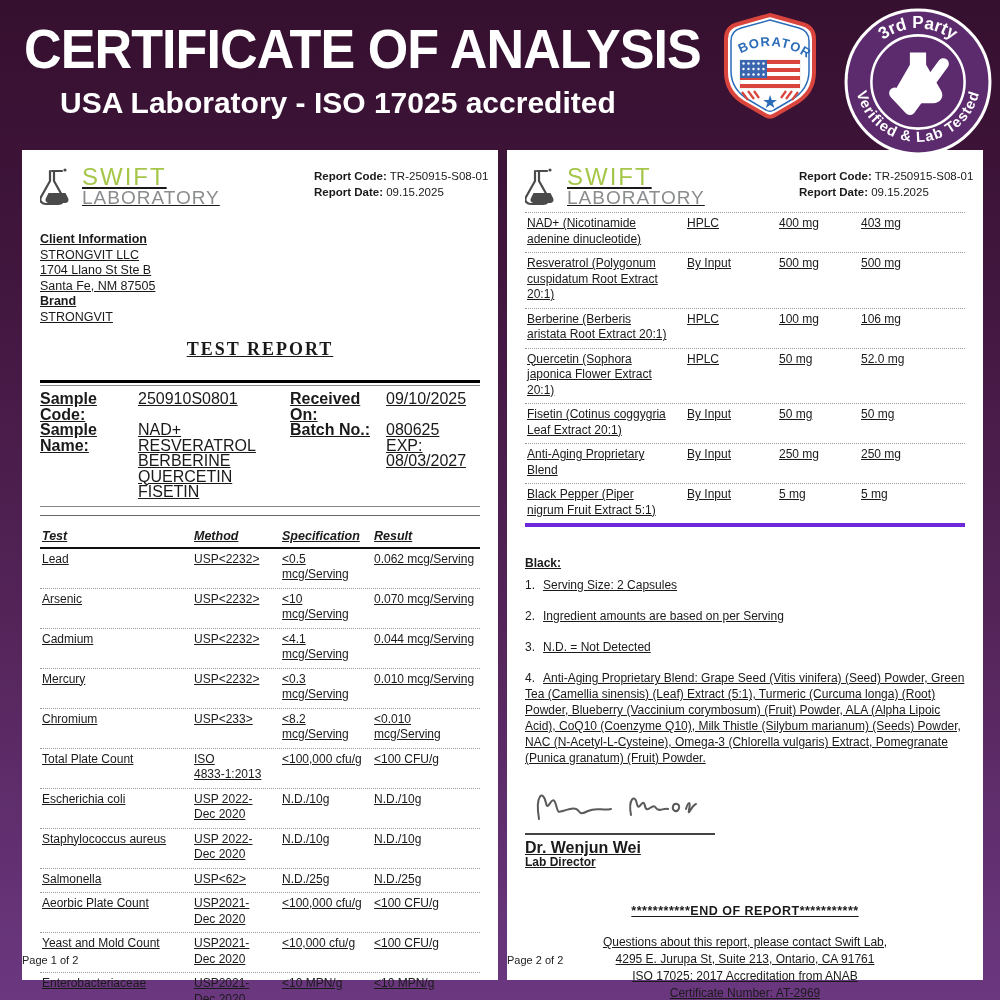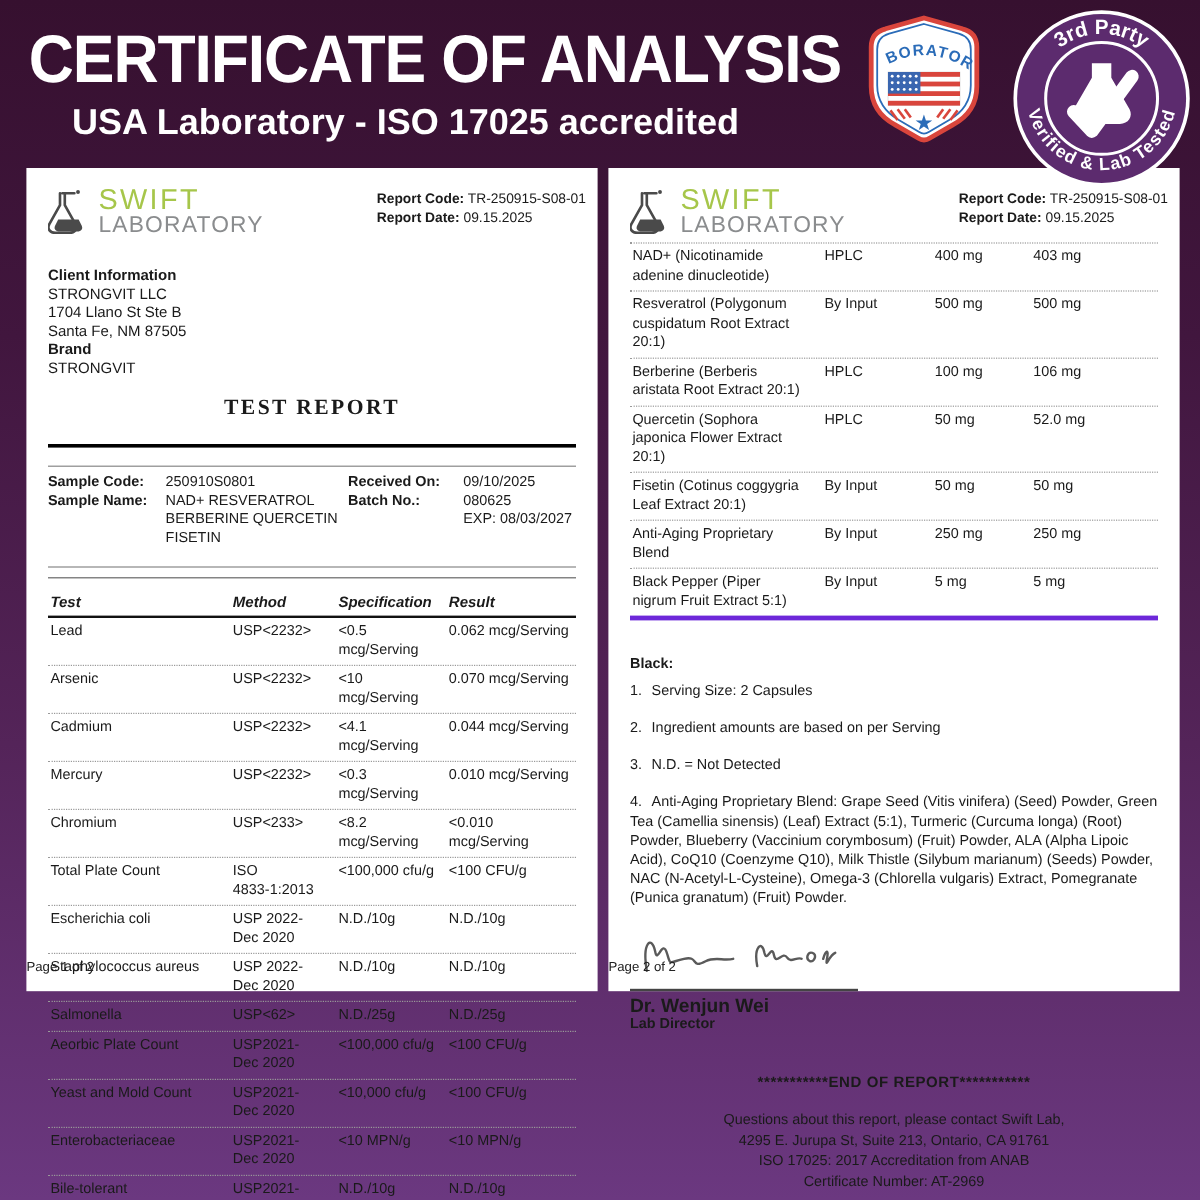--- a/index.html
+++ b/index.html
@@ -13,40 +13,40 @@
     position:absolute;left:24px;top:16px;color:#fff;font-weight:bold;
     font-size:56px;letter-spacing:-1px;transform:scaleX(.93);transform-origin:left top;
     white-space:nowrap;
   }
   .banner-subtitle{
     position:absolute;left:60px;top:86px;color:#fff;font-weight:bold;font-size:30px;white-space:nowrap;
   }
   .shield-badge{position:absolute;left:720px;top:12px;width:100px;height:110px;z-index:6;}
   .round-badge{position:absolute;left:842px;top:6px;width:152px;height:152px;z-index:6;}
   
-  .page{position:absolute;top:140px;width:476px;height:686px;background:#fff;box-sizing:border-box;padding:16px 18px;}
+  .page{position:absolute;top:150px;width:476px;height:830px;background:#fff;box-sizing:border-box;padding:16px 18px;text-decoration:underline;}
   #page1{left:22px;}
   #page2{left:507px;}
   .lab-logo{display:flex;align-items:center;gap:8px;}
   .lab-logo .flask{flex:0 0 auto;}
   .lab-name-top{font-size:24px;color:#a6c64a;letter-spacing:2px;line-height:22px;}
   .lab-name-bottom{font-size:19px;color:#8a8c8e;letter-spacing:1px;line-height:20px;}
   .report-meta{position:absolute;left:292px;top:18px;font-size:11.5px;line-height:16px;white-space:nowrap;}
   .report-meta b{font-weight:bold;}
   
   .client-block{margin-top:24px;font-size:12.5px;line-height:15.5px;}
   .client-block .bold{font-weight:bold;}
   .tr-title{
     margin-top:14px;text-align:center;font-family:"Liberation Serif",serif;font-weight:bold;
     font-size:18px;letter-spacing:2px;padding-bottom:20px;border-bottom:3px solid #000;
   }
   .sample-grid{
-    margin-top:15px;border-top:1px solid #888;border-bottom:1px solid #888;
-    padding:5px 0 16px;display:grid;grid-template-columns:94px 148px 92px auto;
-    font-size:12px;line-height:15.5px;column-gap:4px;
+    margin-top:2px;border-top:1px solid #888;border-bottom:1px solid #888;
+    padding:5px 0 6px;display:grid;grid-template-columns:94px 148px 92px auto;
+    font-size:16px;line-height:15.5px;column-gap:4px;
   }
   .sample-grid .lbl{font-weight:bold;}
   .cell{white-space:pre-line;}
   
   .coa-table{margin-top:8px;border-bottom:1px dotted #999;}
   .thead{
     display:grid;grid-template-columns:152px 88px 92px 104px;
     font-weight:bold;font-style:italic;font-size:12.5px;
     border-top:1px solid #666;border-bottom:2px solid #111;padding:13px 2px 4px;
   }

